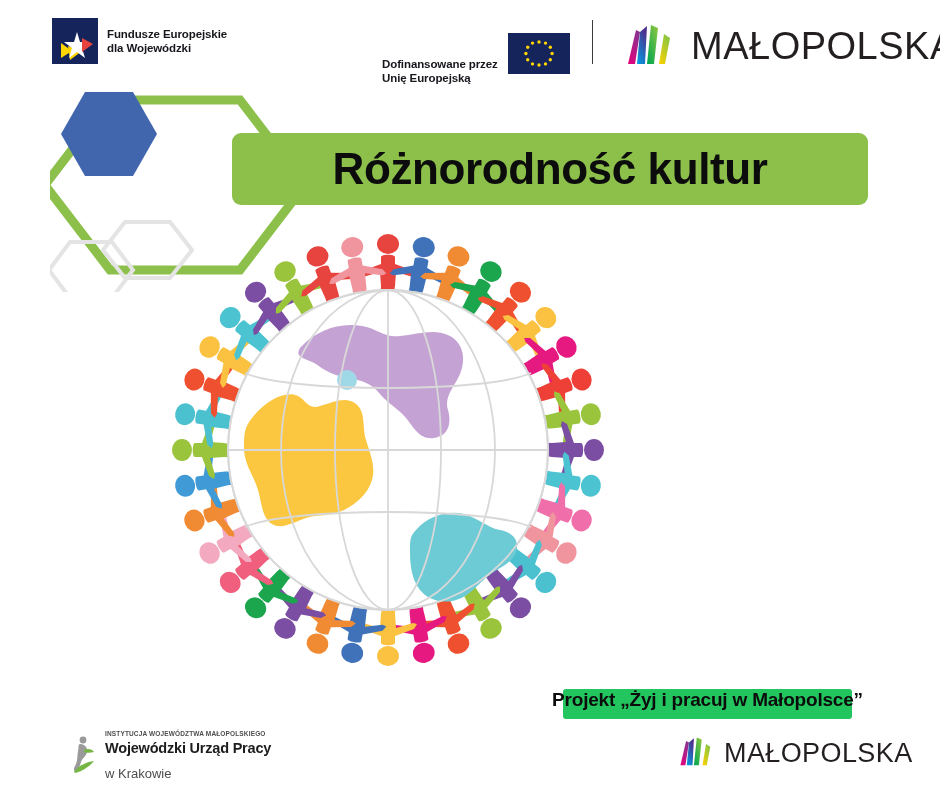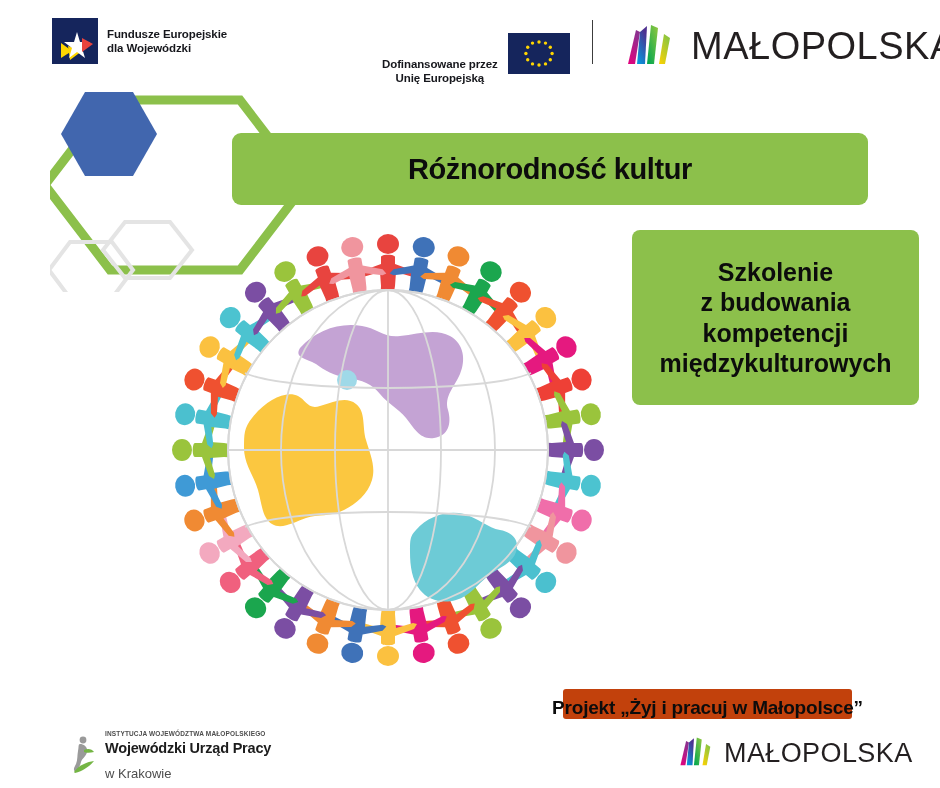--- a/index.html
+++ b/index.html
@@ -61,21 +61,21 @@
   }
   .pl-flag .w { height: 50%; background: #ffffff; }
   .pl-flag .r { height: 50%; background: #c5203e; }
   .logo-eu {
     position: absolute;
     left: 382px; top: 21px;
     display: flex;
     align-items: center;
     gap: 10px;
   }
-  .logo-eu .logo-caption { text-align: center; margin-top: 36px; }
+  .logo-eu .logo-caption { text-align: left; margin-top: 36px; }
   .eu-flag {
     width: 62px; height: 41px;
     background: #15255c;
     position: relative;
   }
   .divider-v {
     position: absolute;
     left: 592px; top: 20px;
     width: 1px; height: 44px;
     background: #3c3c3c;
@@ -109,21 +109,21 @@
     left: 232px; top: 133px;
     width: 636px; height: 72px;
     background: #8cc04b;
     border-radius: 9px;
     display: flex;
     align-items: center;
     justify-content: center;
     z-index: 6;
   }
   .title-text {
-    font-size: 29px;
+    font-size: 44px;
     font-weight: bold;
     color: #0c0c0c;
     letter-spacing: -0.4px;
     line-height: 1;
     white-space: nowrap;
   }
 
   
   .subtitle-box {
     position: absolute;
@@ -152,24 +152,24 @@
     left: 148px; top: 218px;
     width: 480px; height: 465px;
     z-index: 3;
   }
 
   
   .project-banner {
     position: absolute;
     left: 563px; top: 689px;
     width: 289px; height: 30px;
-    background: #c2410c;
+    background: #22c55e;
     border-radius: 3px;
     display: flex;
-    align-items: flex-end;
+    align-items: flex-start;
     justify-content: center;
     z-index: 6;
   }
   .project-text {
     font-size: 19px;
     font-weight: bold;
     color: #0c0c0c;
     white-space: nowrap;
     letter-spacing: -0.2px;
   }
@@ -311,26 +311,20 @@
       <polygon points="20,160 62,160 83,188 62,216 20,216 -1,188" fill="none" stroke="#e4e4e4" stroke-width="4"></polygon>
 
       <polygon points="35,10 83,10 107,52 83,94 35,94 11,52" fill="#4166ae"></polygon>
     </svg>
   </div>
 
   <div class="title-banner">
     <span class="title-text">Różnorodność kultur</span>
   </div>
 
-  <div class="subtitle-box">
-    <span class="subtitle-line">Szkolenie</span>
-    <span class="subtitle-line">z budowania</span>
-    <span class="subtitle-line">kompetencji</span>
-    <span class="subtitle-line">międzykulturowych</span>
-  </div>
 
   <div class="globe-art">
     <svg id="globe-svg" width="480" height="465" viewBox="0 0 480 465" aria-hidden="true">
       <g id="people-layer">
           <g transform="translate(240.00,46.00) rotate(0)">
             <ellipse cx="0" cy="-20" rx="11" ry="10" fill="#e8443f"></ellipse>
             <path d="M-7,-7 C-7,-10 7,-10 7,-7 L7,0 L26,7 L29,12 L25,13 L8,8 L7,22 L4,40 L-1,40 L-2,24 L-3,40 L-8,40 L-7,22 L-8,8 L-25,13 L-29,12 L-26,7 L-7,0 Z" fill="#e8443f"></path>
           </g>
           <g transform="translate(272.30,48.83) rotate(10)">
             <ellipse cx="0" cy="-20" rx="11" ry="10" fill="#3f72b8"></ellipse>

